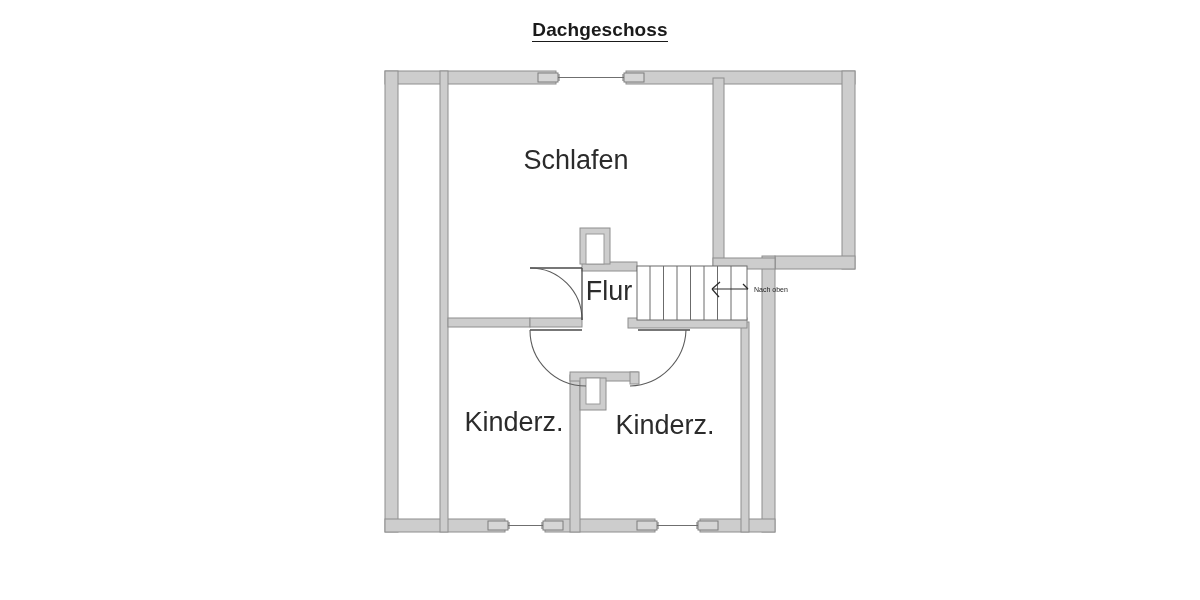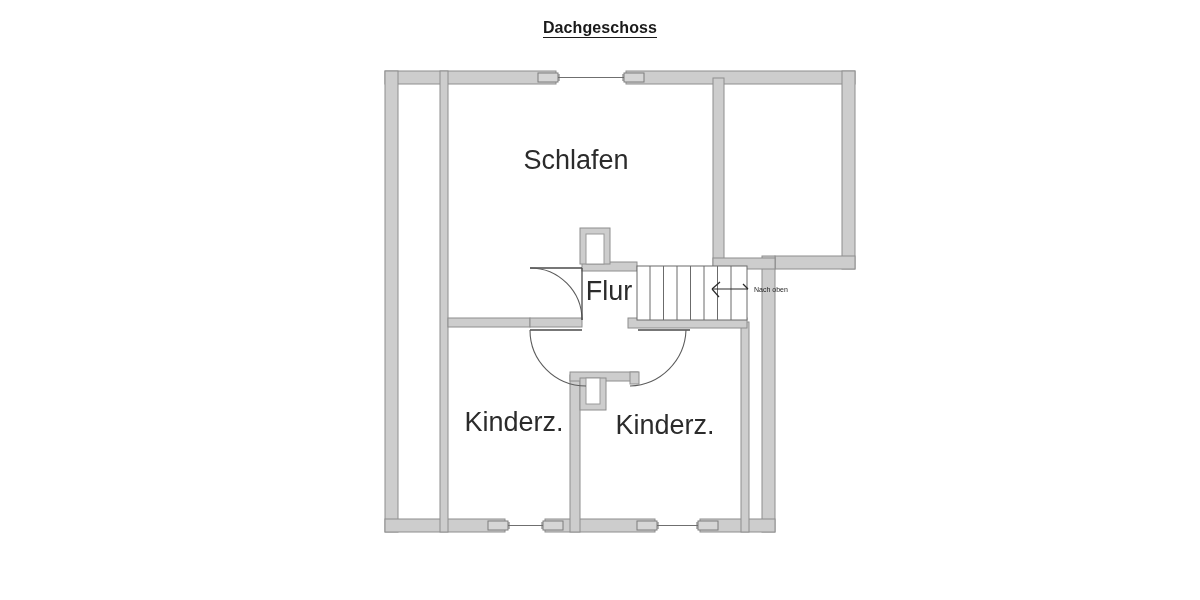--- a/index.html
+++ b/index.html
@@ -13,21 +13,21 @@
   #floorplan-page{
     position:relative;
     width:1200px;height:600px;
   }
   #plan-title{
     position:absolute;
     left:0; top:19px;
     width:1200px;
     text-align:center;
     font-family:"Liberation Sans", sans-serif;
-    font-size:16px;
+    font-size:19px;
     font-weight:bold;
     color:#1a1a1a;
     letter-spacing:0.1px;
   }
   #plan-title span{
     border-bottom:1.5px solid #1a1a1a;
     padding-bottom:1px;
   }
   svg#plan-svg{
     position:absolute;

